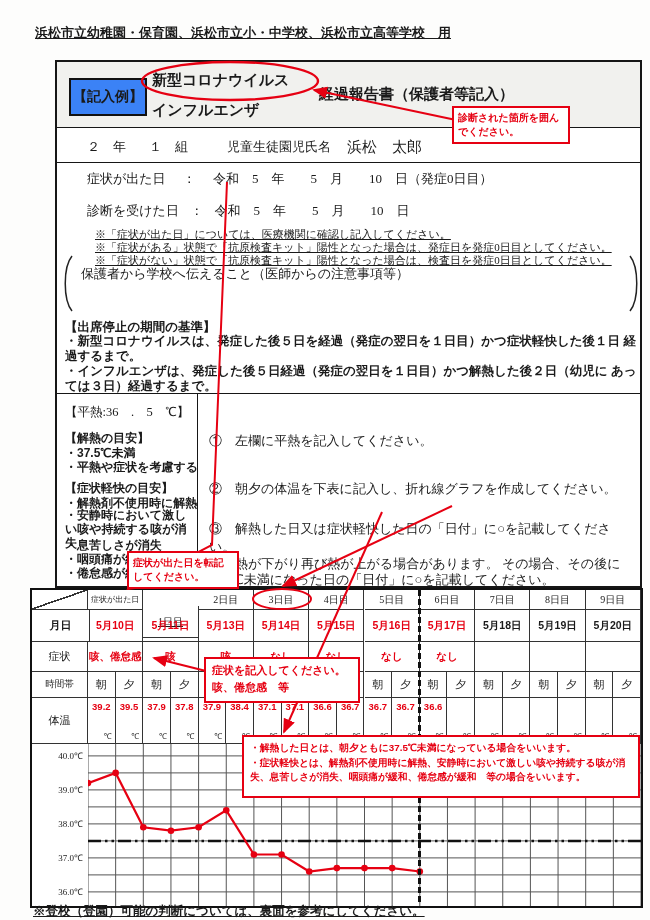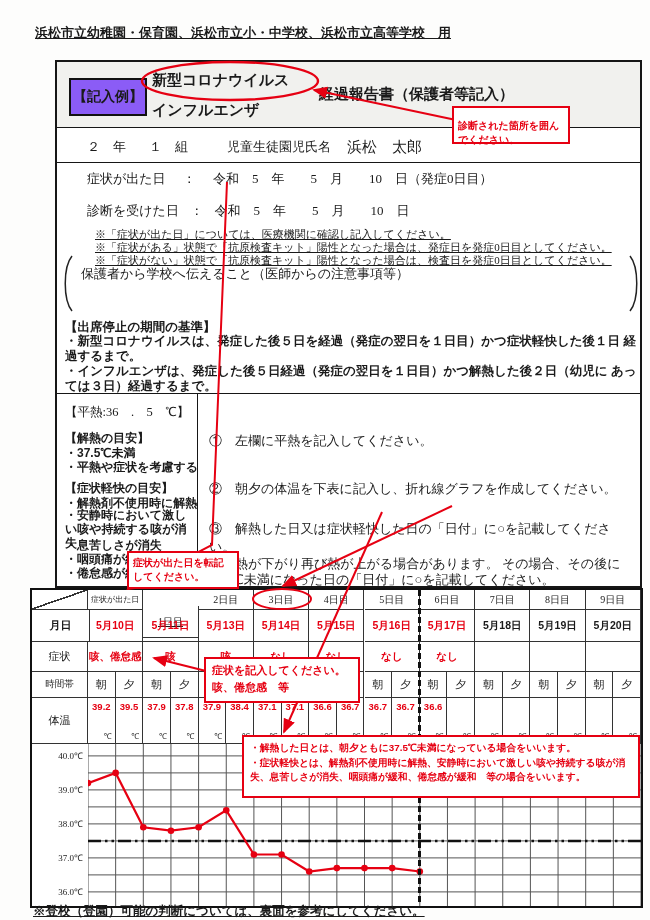--- a/index.html
+++ b/index.html
@@ -11,21 +11,21 @@
   .b{font-weight:bold;}
   .u{text-decoration:underline;}
   .redbox{position:absolute;border:2px solid #e60012;background:#fff;color:#e60012;
           font-family:"Liberation Sans",sans-serif;font-weight:bold;z-index:50;
           box-sizing:border-box;}
   #main-box{left:55px;top:60px;width:587px;height:528px;border:2px solid #161616;
             box-sizing:border-box;background:#fff;}
   .hline{position:absolute;left:0;right:0;height:0;border-top:1.5px solid #161616;}
   #title-strip{left:0;top:0;width:100%;height:65px;background:#f1f1ee;}
   #example-box{left:12px;top:16px;width:74px;height:34px;border:2.5px solid #111;
-               background:#8b5cf6;display:flex;align-items:center;justify-content:center;
+               background:#3b82f6;display:flex;align-items:center;justify-content:center;
                font-size:14px;}
   #temp-table{left:30px;top:588px;width:613px;height:320px;border:2px solid #111;
               box-sizing:border-box;background:#fff;}
   .cell{position:absolute;box-sizing:border-box;display:flex;align-items:center;
         justify-content:center;text-align:center;}
   .br{border-right:1px solid #333;}
   .bb{border-bottom:1px solid #333;}
   #overlay{position:absolute;left:0;top:0;z-index:40;pointer-events:none;}
   .note-small{font-size:11px;}
 </style>
@@ -294,21 +294,21 @@
   <path d="M630,256 C639,267 639,300 630,311" stroke="#222" stroke-width="1.5" fill="none"></path>
   <ellipse cx="230" cy="81" rx="88" ry="19" stroke="#e60012" stroke-width="2.4" fill="none"></ellipse>
   <ellipse cx="282" cy="599" rx="29" ry="10" stroke="#e60012" stroke-width="2" fill="none"></ellipse>
   <line x1="456" y1="120" x2="314" y2="90" stroke="#e60012" stroke-width="2" marker-end="url(#arr)"></line>
   <path d="M227,182 L212,545 L128,589" stroke="#e60012" stroke-width="2" fill="none" marker-end="url(#arr)"></path>
   <line x1="452" y1="506" x2="283" y2="586" stroke="#e60012" stroke-width="2" marker-end="url(#arr)"></line>
   <line x1="382" y1="512" x2="284" y2="732" stroke="#e60012" stroke-width="2" marker-end="url(#arr)"></line>
   <line x1="206" y1="671" x2="154" y2="658" stroke="#e60012" stroke-width="2" marker-end="url(#arr)"></line>
 </svg>
 
-<div class="redbox" style="left:452px;top:106px;width:118px;height:38px;font-size:10px;line-height:1.35;padding:11px 4px;">診断された箇所を囲んでください。</div>
+<div class="redbox" style="left:452px;top:106px;width:118px;height:38px;font-size:10px;line-height:1.35;padding:3px 4px;">診断された箇所を囲んでください。</div>
 <div class="redbox" style="left:127px;top:551px;width:112px;height:38px;font-size:10px;line-height:1.35;padding:3px 4px;">症状が出た日を転記してください。</div>
 <div class="redbox" style="left:204px;top:657px;width:156px;height:46px;font-size:11px;line-height:1.5;padding:3px 6px;text-align:left;">
   <div>症状を記入してください。</div>
   <div>咳、倦怠感　等</div>
 </div>
 <div class="redbox" style="left:242px;top:735px;width:398px;height:63px;font-size:9.8px;line-height:1.5;padding:4px 6px;text-align:left;">
   <div>・解熱した日とは、朝夕ともに37.5℃未満になっている場合をいいます。</div>
   <div>・症状軽快とは、解熱剤不使用時に解熱、安静時において激しい咳や持続する咳が消失、息苦しさが消失、咽頭痛が緩和、倦怠感が緩和　等の場合をいいます。</div>
 </div>
 

